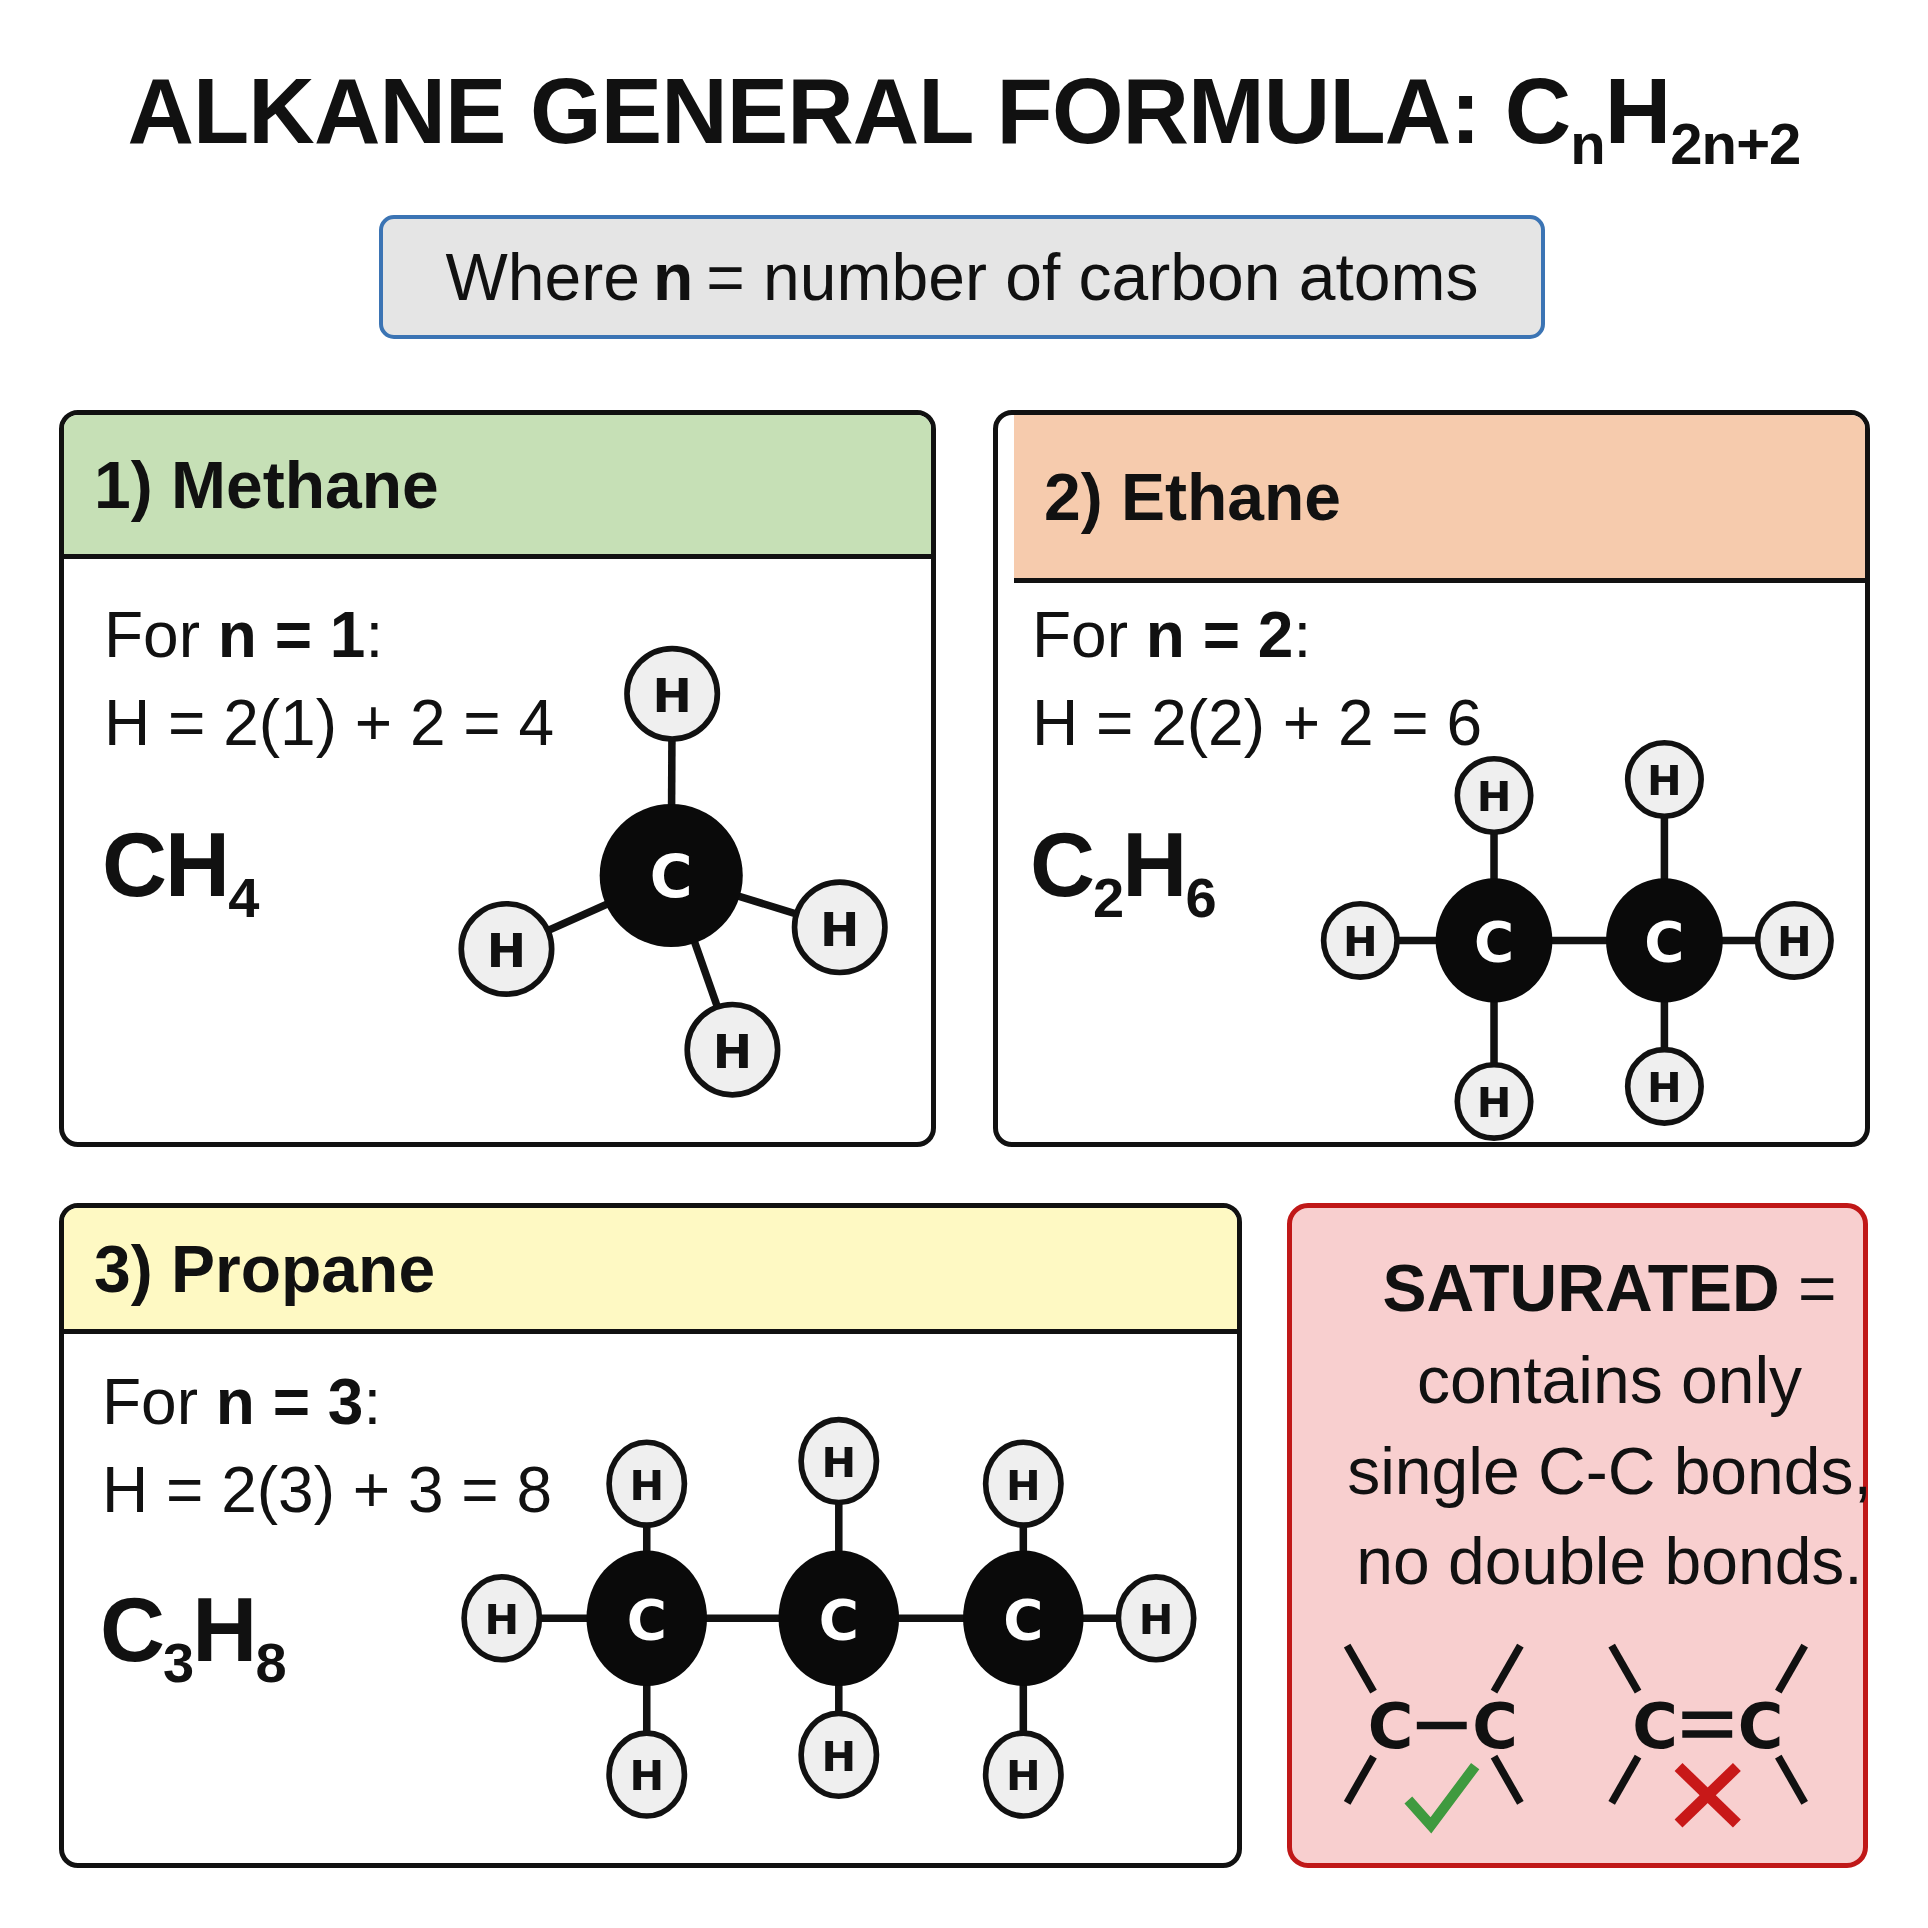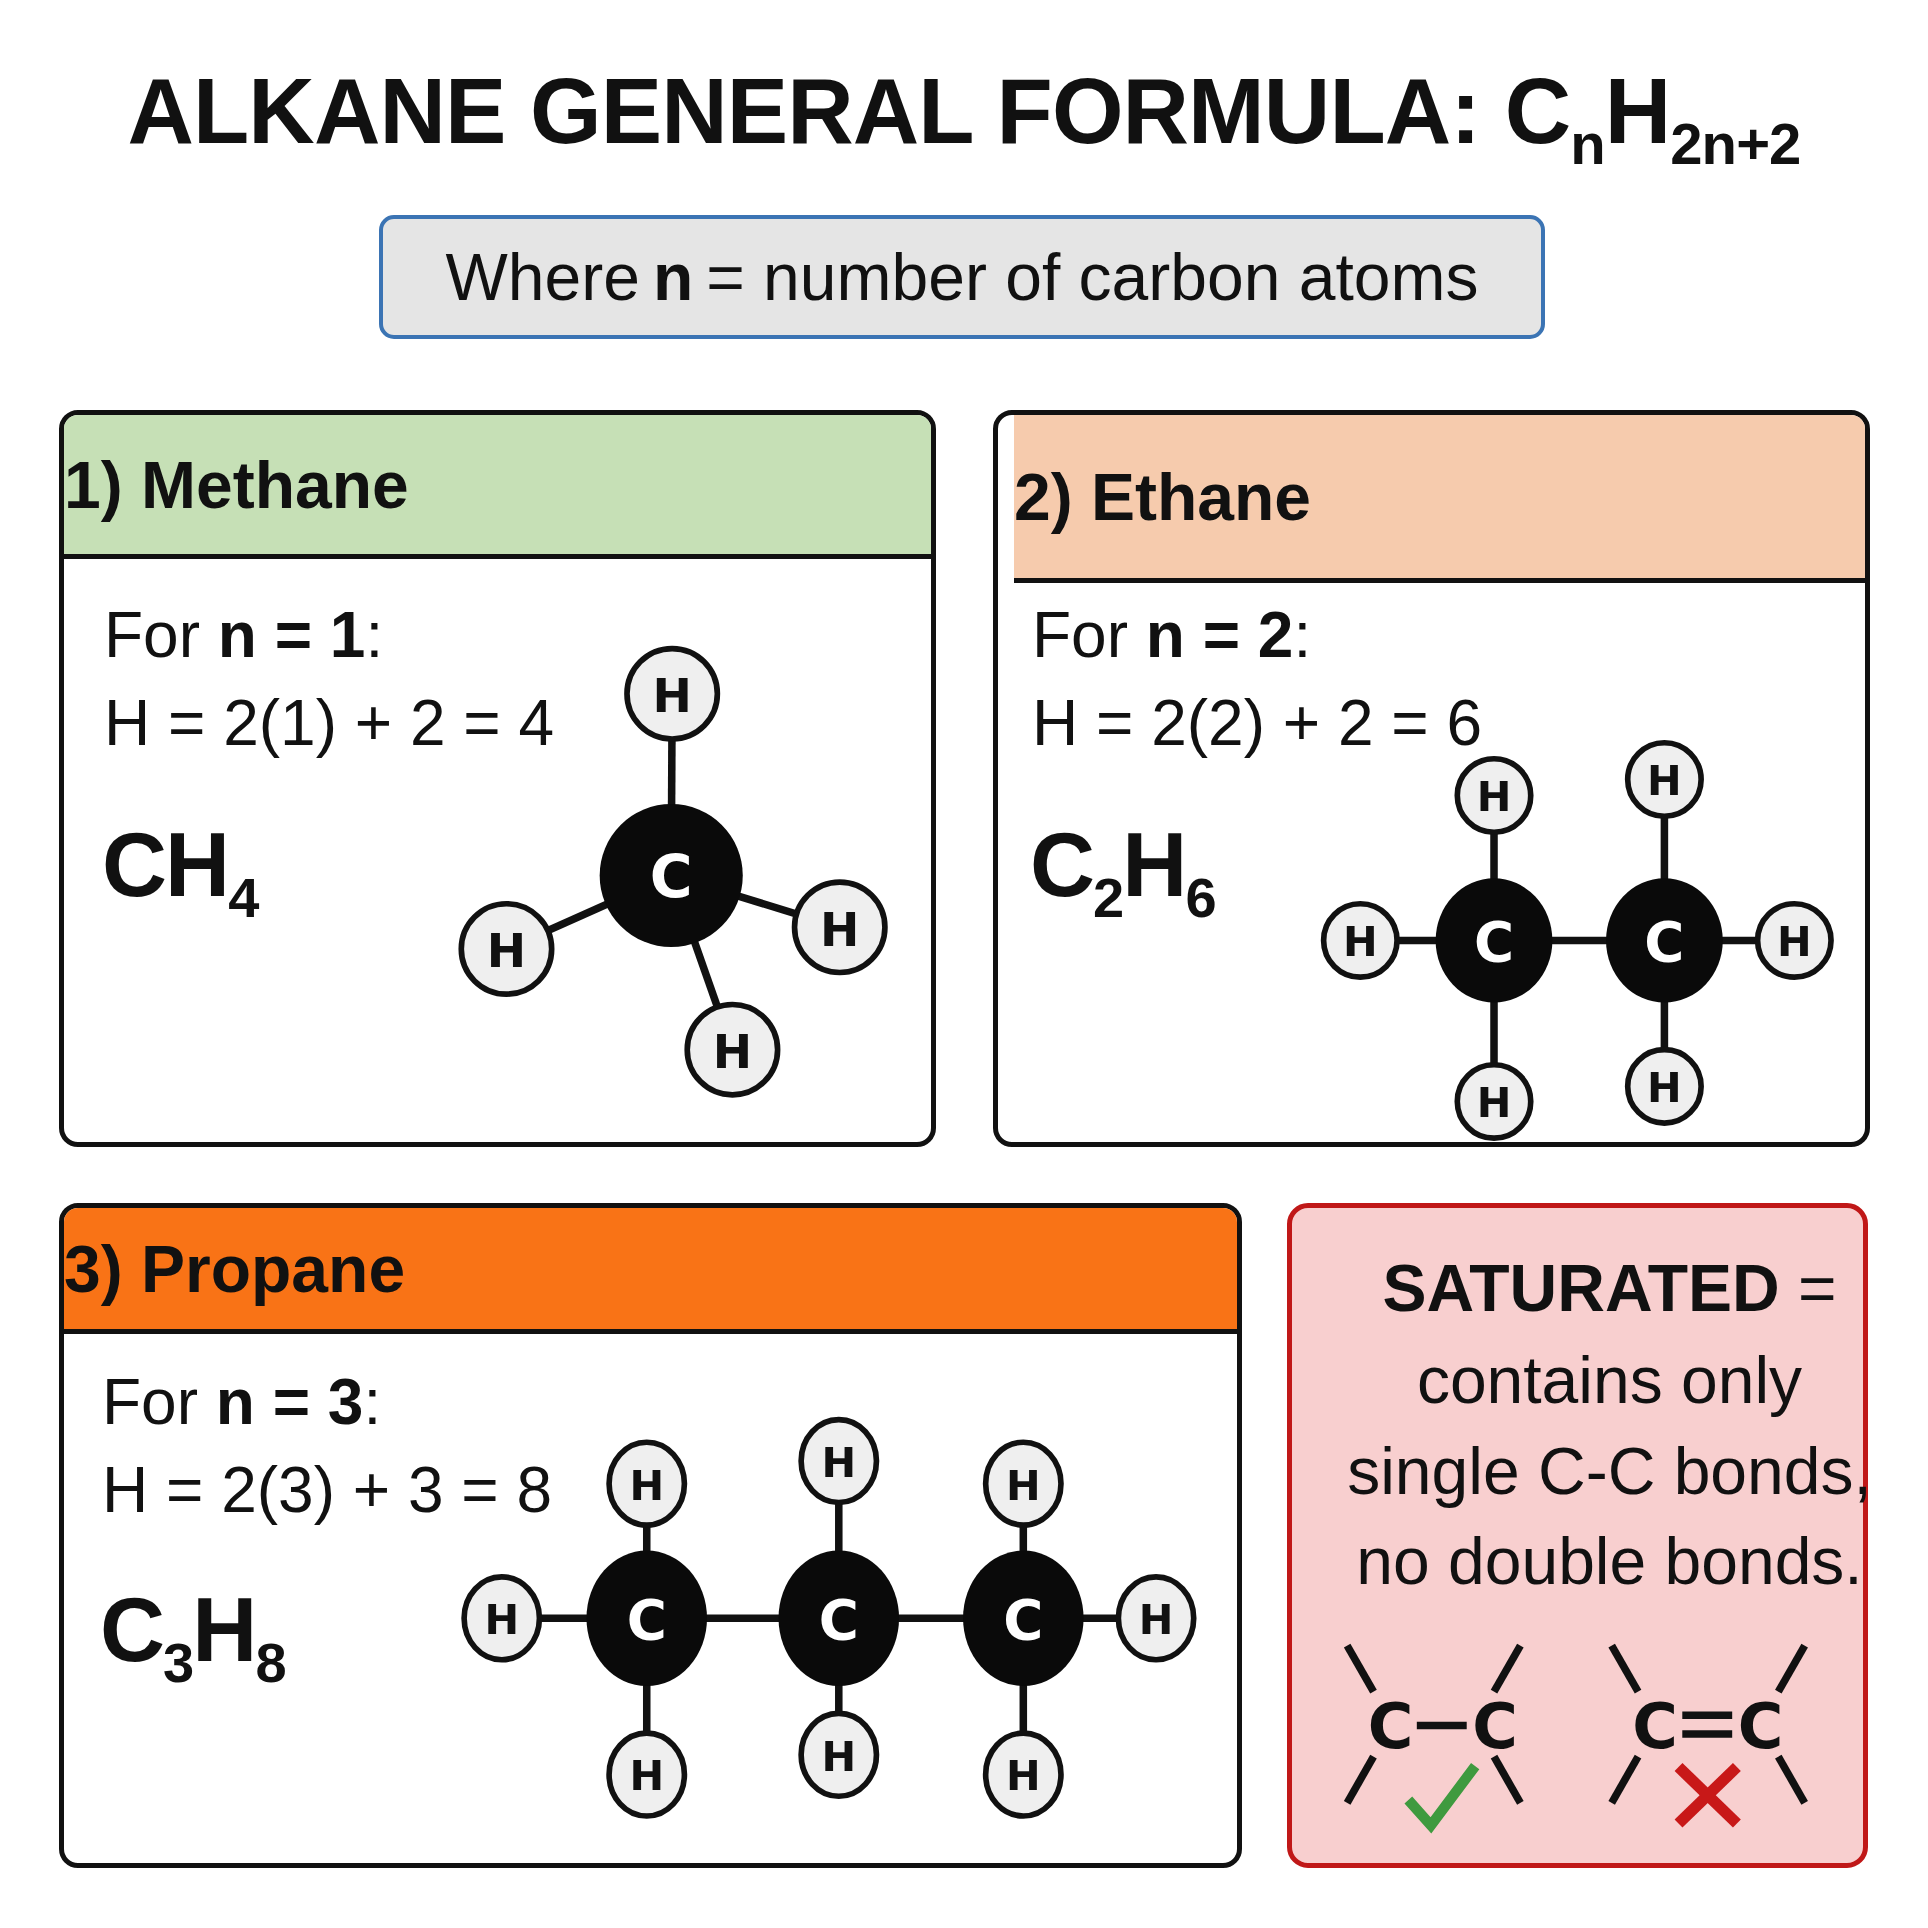--- a/index.html
+++ b/index.html
@@ -3,24 +3,24 @@
 <meta charset="utf-8">
 <style>
   html, body { margin: 0; padding: 0; background: #ffffff; }
   body { width: 1928px; height: 1928px; overflow: hidden; position: relative; font-family: "Liberation Sans", "DejaVu Sans", sans-serif; color: #111; }
   .abs { position: absolute; }
   .title { left: 0; top: 55px; width: 1928px; text-align: center; font-weight: bold; font-size: 92px; letter-spacing: -0.9px; line-height: 113px; white-space: nowrap; }
   .title sub { font-size: 58px; vertical-align: -21px; line-height: 0; }
   .where-box { left: 379px; top: 215px; width: 1166px; height: 124px; box-sizing: border-box; border: 4.7px solid #3b74b4; border-radius: 15px; background: #e5e5e5; display: flex; align-items: center; justify-content: center; font-size: 66px; white-space: nowrap; }
   .where-box b { font-weight: bold; margin: 0 13px; }
   .card { box-sizing: border-box; border: 5.6px solid #111; border-radius: 19px; background: #ffffff; overflow: hidden; }
-  .card-header { position: absolute; left: 0; top: 0; right: 0; box-sizing: border-box; border-bottom: 5.6px solid #111; font-weight: bold; font-size: 66px; display: flex; align-items: center; white-space: nowrap; }
+  .card-header { position: absolute; left: 0; top: 0; right: 0; box-sizing: border-box; border-bottom: 5.6px solid #111; font-weight: bold; font-size: 66px; padding-left: 30px; display: flex; align-items: center; white-space: nowrap; }
   .hdr-green { background: #c6e0b6; }
   .hdr-orange { background: #f6cbad; }
-  .hdr-purple { background: #f97316; }
+  .hdr-purple { background: #fef9c3; }
   .line { position: absolute; font-size: 64px; white-space: nowrap; line-height: 1; }
   .line b { font-weight: bold; }
   .formula { position: absolute; font-size: 90px; font-weight: bold; white-space: nowrap; line-height: 1; letter-spacing: -1.9px; }
   .formula sub { font-size: 56px; vertical-align: -21px; line-height: 0; }
   .sat-card { box-sizing: border-box; border: 5.6px solid #c01818; border-radius: 21px; background: #f8cfcf; }
   .sat-text { position: absolute; left: 0; width: 100%; text-align: center; font-size: 66px; white-space: nowrap; line-height: 1; padding-left: 32px; }
   .sat-text b { font-weight: bold; }
   svg.overlay { position: absolute; left: 0; top: 0; width: 1928px; height: 1928px; pointer-events: none; }
   .atom-h { fill: #efefef; stroke: #111; stroke-width: 6; }
   .atom-c { fill: #0a0a0a; }

